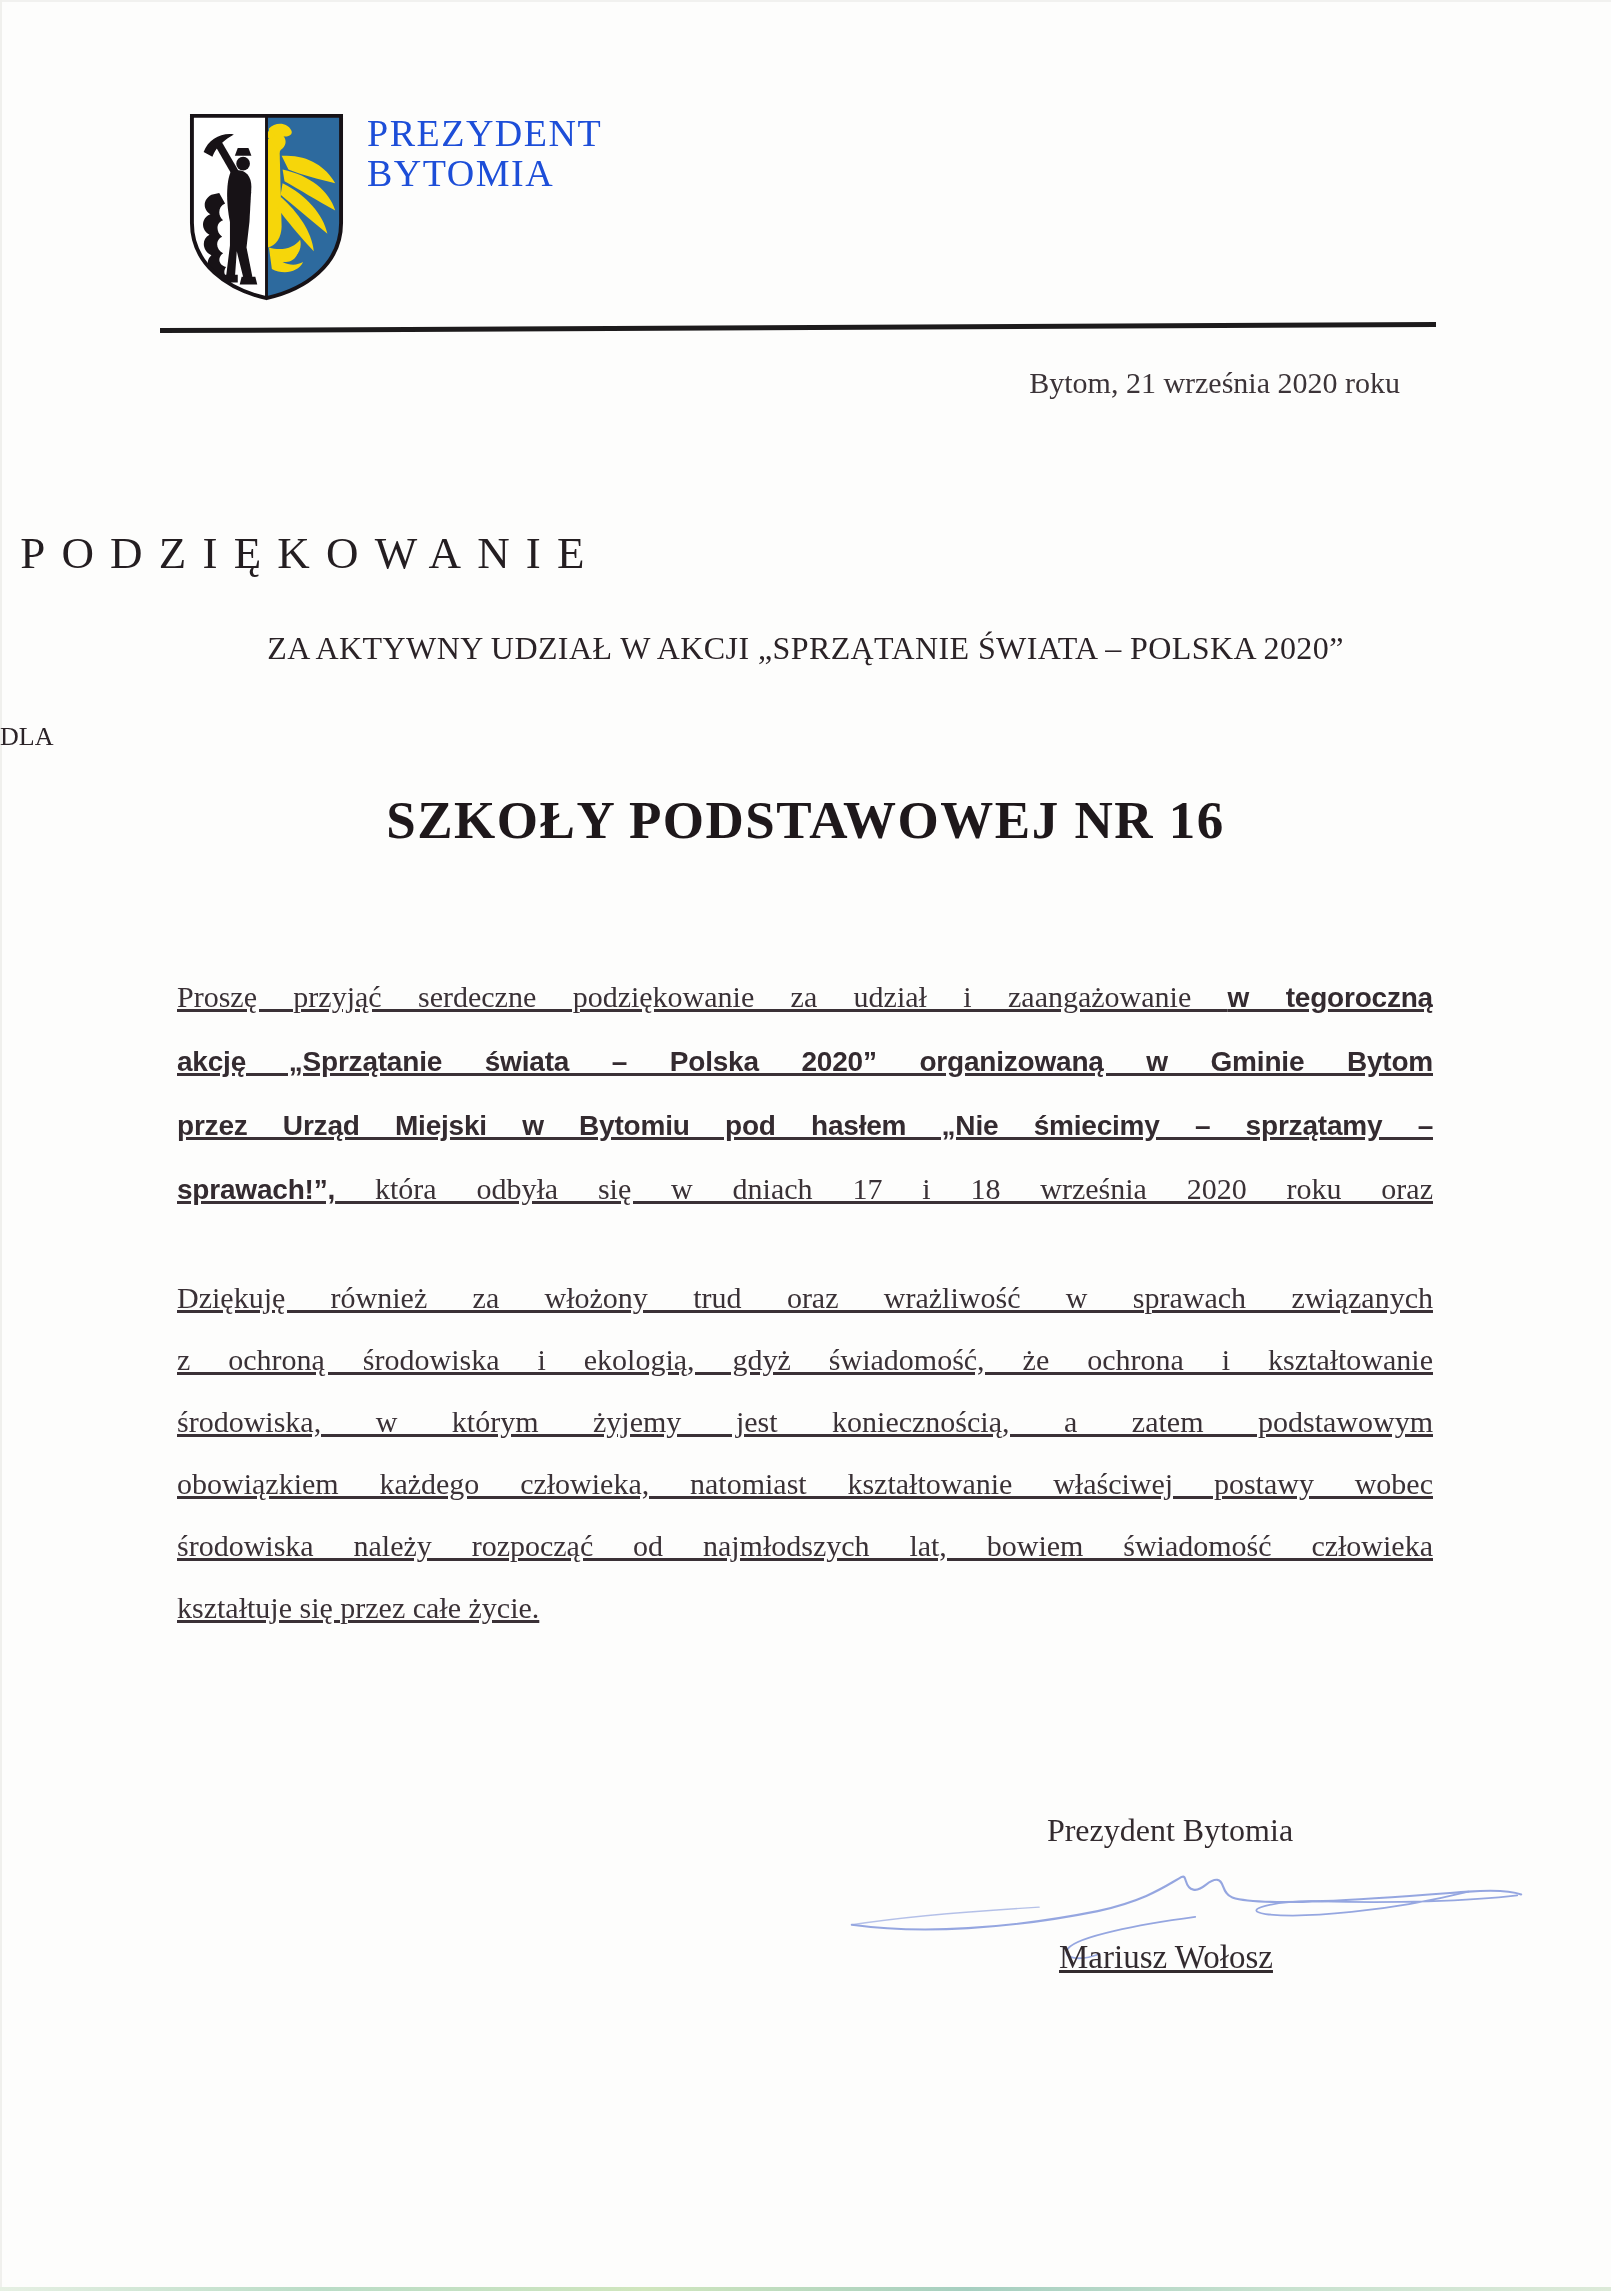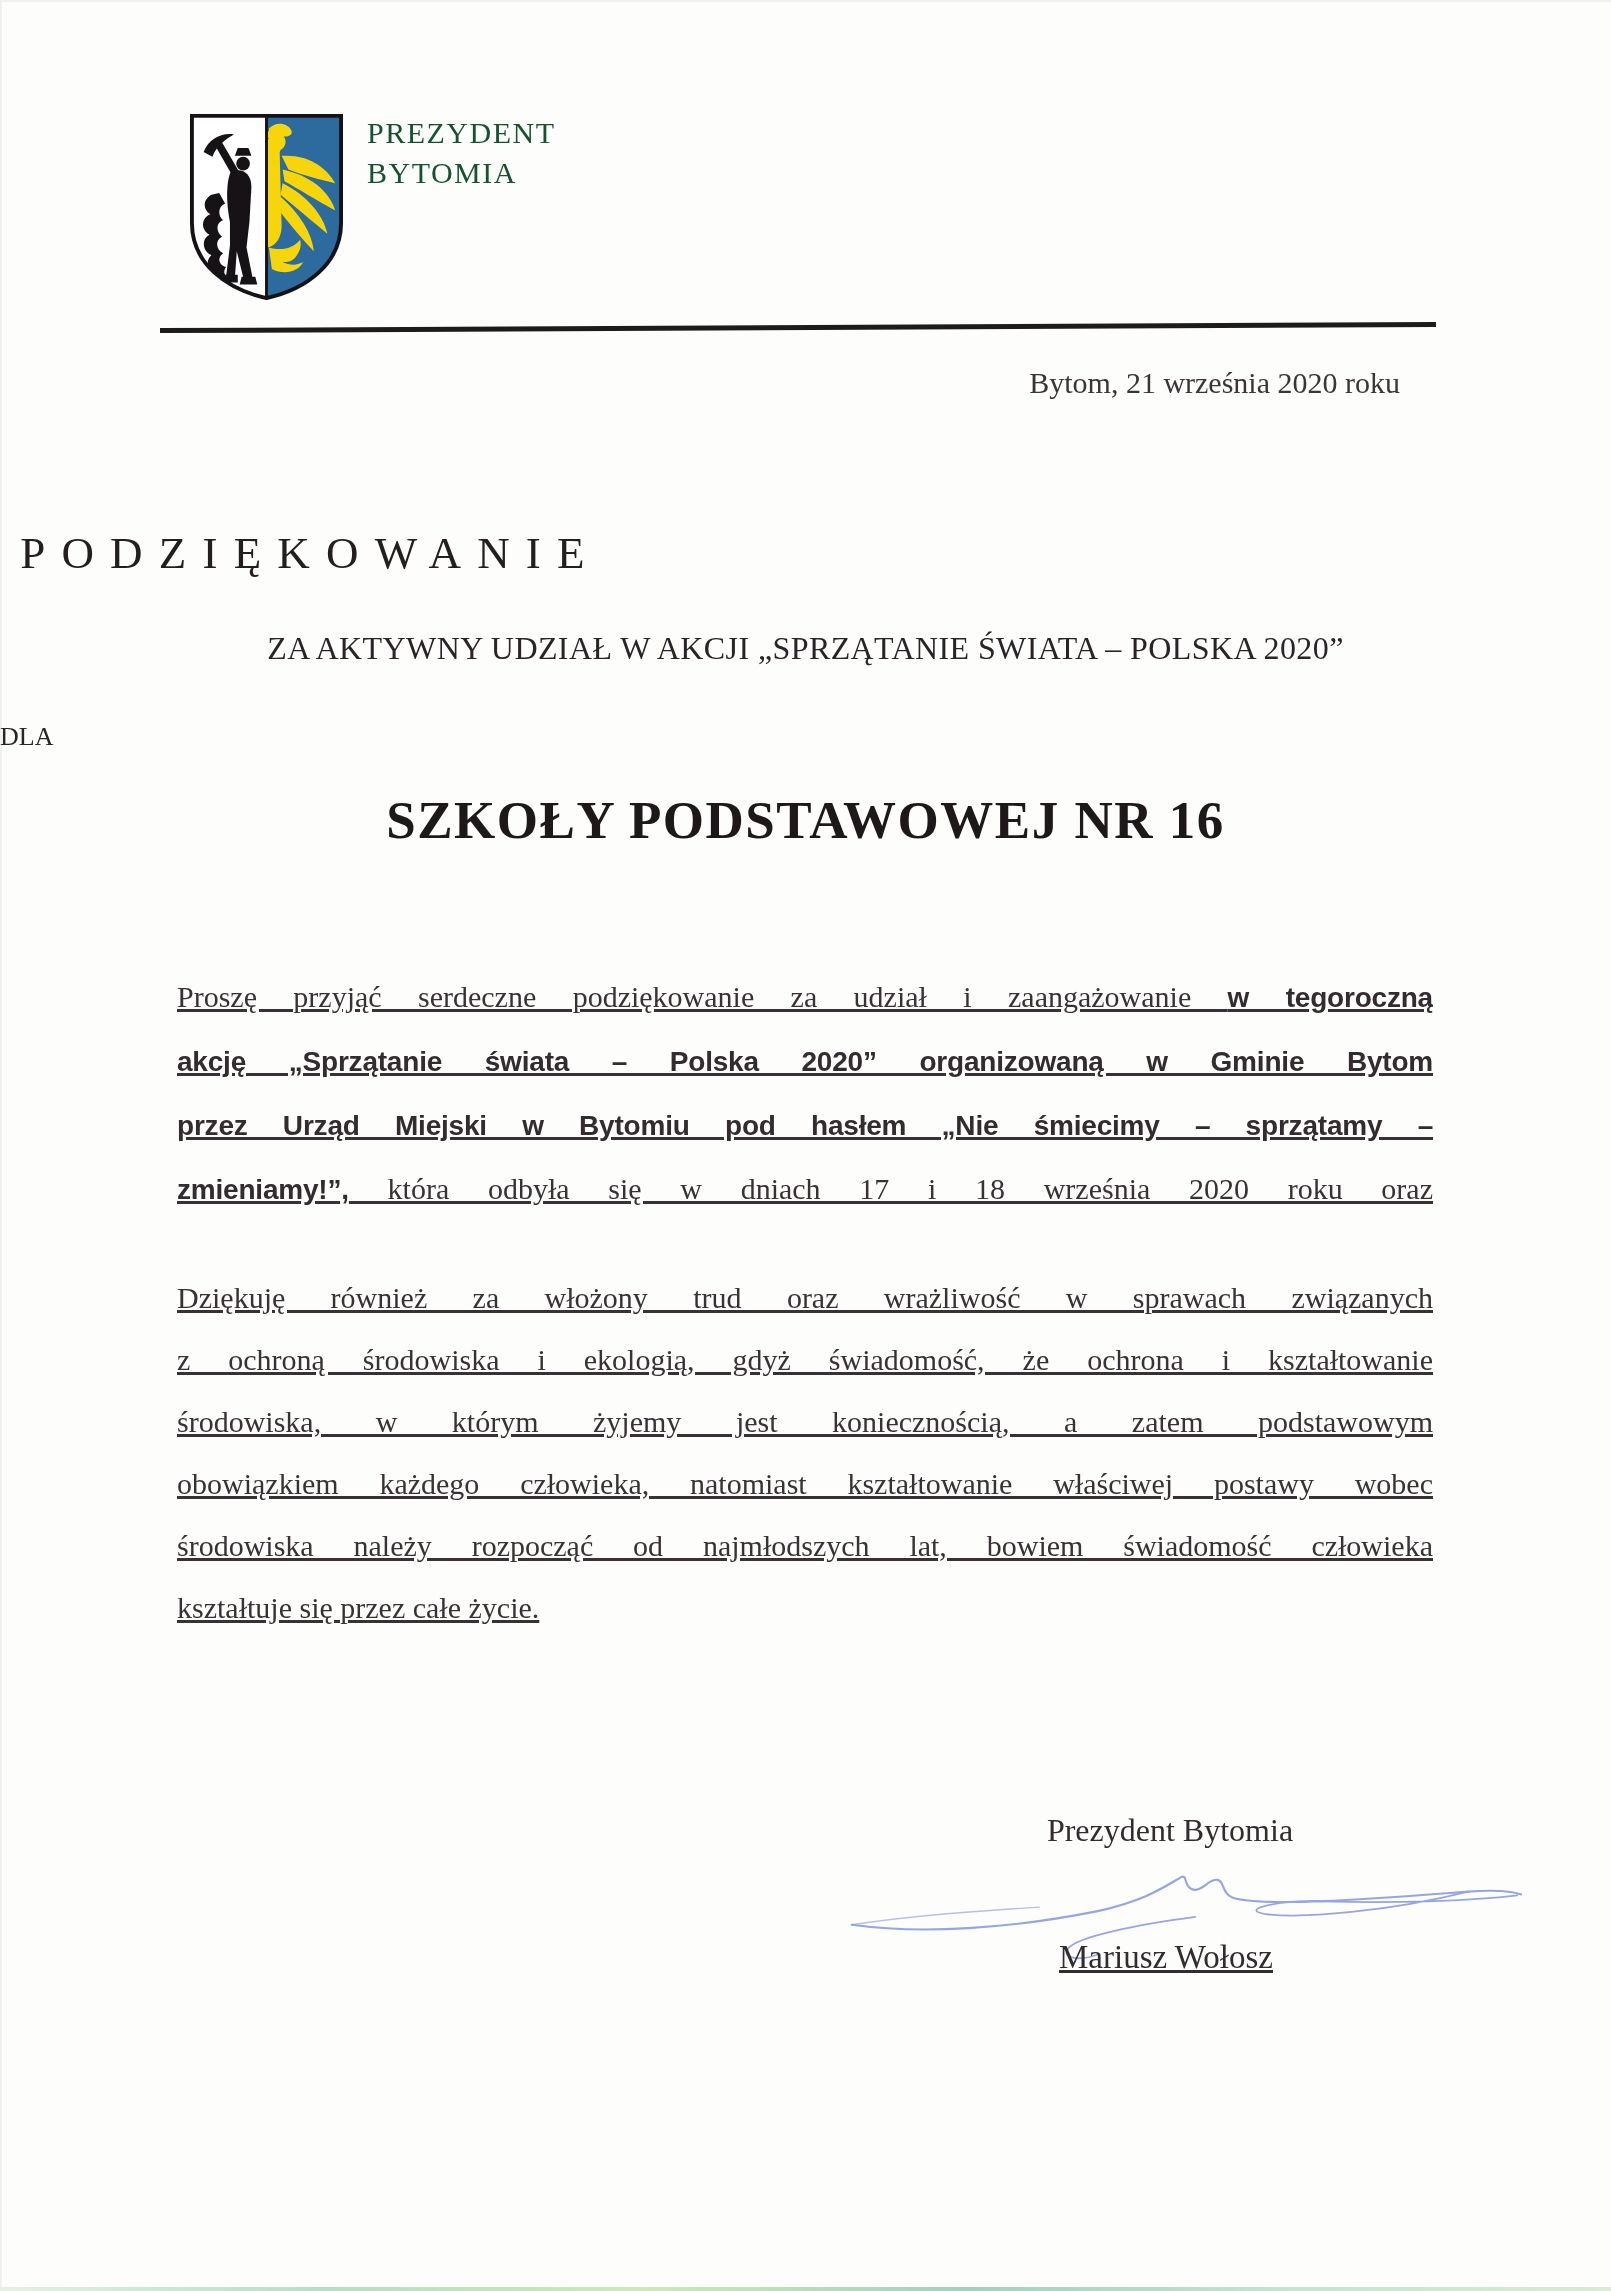--- a/index.html
+++ b/index.html
@@ -12,22 +12,22 @@
     font-family:"Liberation Serif","DejaVu Serif",serif;
     color:#3a3136;
   }
   
   .edge-top{position:absolute;top:0;left:0;right:0;height:2px;background:#f1f1ef;}
   .edge-left{position:absolute;top:0;bottom:0;left:0;width:2px;background:#f0f0ed;}
   .edge-bottom{position:absolute;left:0;right:0;bottom:0;height:4.9px;
     background:linear-gradient(90deg,#e6f0e3,#b9dcc6,#d0e6bd,#a6cfc0,#c8e2cf,#dcead8);}
   
   .coa{position:absolute;left:187px;top:111px;width:159px;height:193px;}
-  .org{position:absolute;left:367px;top:113px;font-size:30px;line-height:40px;
-    letter-spacing:1.5px;color:#14532d;}
+  .org{position:absolute;left:367px;top:113px;font-size:38px;line-height:40px;
+    letter-spacing:1.5px;color:#1d4ed8;}
   .rule{position:absolute;left:160px;top:325px;width:1276px;height:4.9px;
     background:#1d1b1c;transform:rotate(-0.28deg);}
   .date{position:absolute;right:211px;top:366px;font-size:30px;color:#3c3438;}
   
   .title{position:absolute;left:4px;top:527px;width:1611px;text-align:left;
     font-size:45px;letter-spacing:0.36em;text-indent:0.36em;color:#241e21;}
   .subtitle{position:absolute;left:0;top:630px;width:1611px;text-align:center;
     font-size:32px;letter-spacing:0.4px;color:#2b2327;}
   .dla{position:absolute;left:0;top:722px;width:1611px;text-align:left;
     font-size:26px;color:#2b2327;}
@@ -107,21 +107,21 @@
   <div class="title">PODZIĘKOWANIE</div>
   <div class="subtitle">ZA AKTYWNY UDZIAŁ W AKCJI „SPRZĄTANIE ŚWIATA – POLSKA 2020”</div>
   <div class="dla">DLA</div>
   <div class="recipient">SZKOŁY PODSTAWOWEJ NR 16</div>
 
   <div class="bodytext" id="paragraphs">
       <div class="par">
         <div class="line just"><span>Proszę przyjąć serdeczne podziękowanie za udział i zaangażowanie </span><span class="b">w tegoroczną</span></div>
         <div class="line just"><span class="b">akcję „Sprzątanie świata – Polska 2020” organizowaną w Gminie Bytom</span></div>
         <div class="line just"><span class="b">przez Urząd Miejski w Bytomiu pod hasłem „Nie śmiecimy – sprzątamy –</span></div>
-        <div class="line just"><span class="b">zmieniamy!”,</span><span> która odbyła się w dniach 17 i 18 września 2020 roku oraz</span></div>
+        <div class="line just"><span class="b">sprawach!”,</span><span> która odbyła się w dniach 17 i 18 września 2020 roku oraz</span></div>
       </div>
       <div class="par">
         <div class="line just"><span>Dziękuję również za włożony trud oraz wrażliwość w sprawach związanych</span></div>
         <div class="line just"><span>z ochroną środowiska i ekologią, gdyż świadomość, że ochrona i kształtowanie</span></div>
         <div class="line just"><span>środowiska, w którym żyjemy jest koniecznością, a zatem podstawowym</span></div>
         <div class="line just"><span>obowiązkiem każdego człowieka, natomiast kształtowanie właściwej postawy wobec</span></div>
         <div class="line just"><span>środowiska należy rozpocząć od najmłodszych lat, bowiem świadomość człowieka</span></div>
         <div class="line"><span>kształtuje się przez całe życie.</span></div>
       </div>
     </div>

